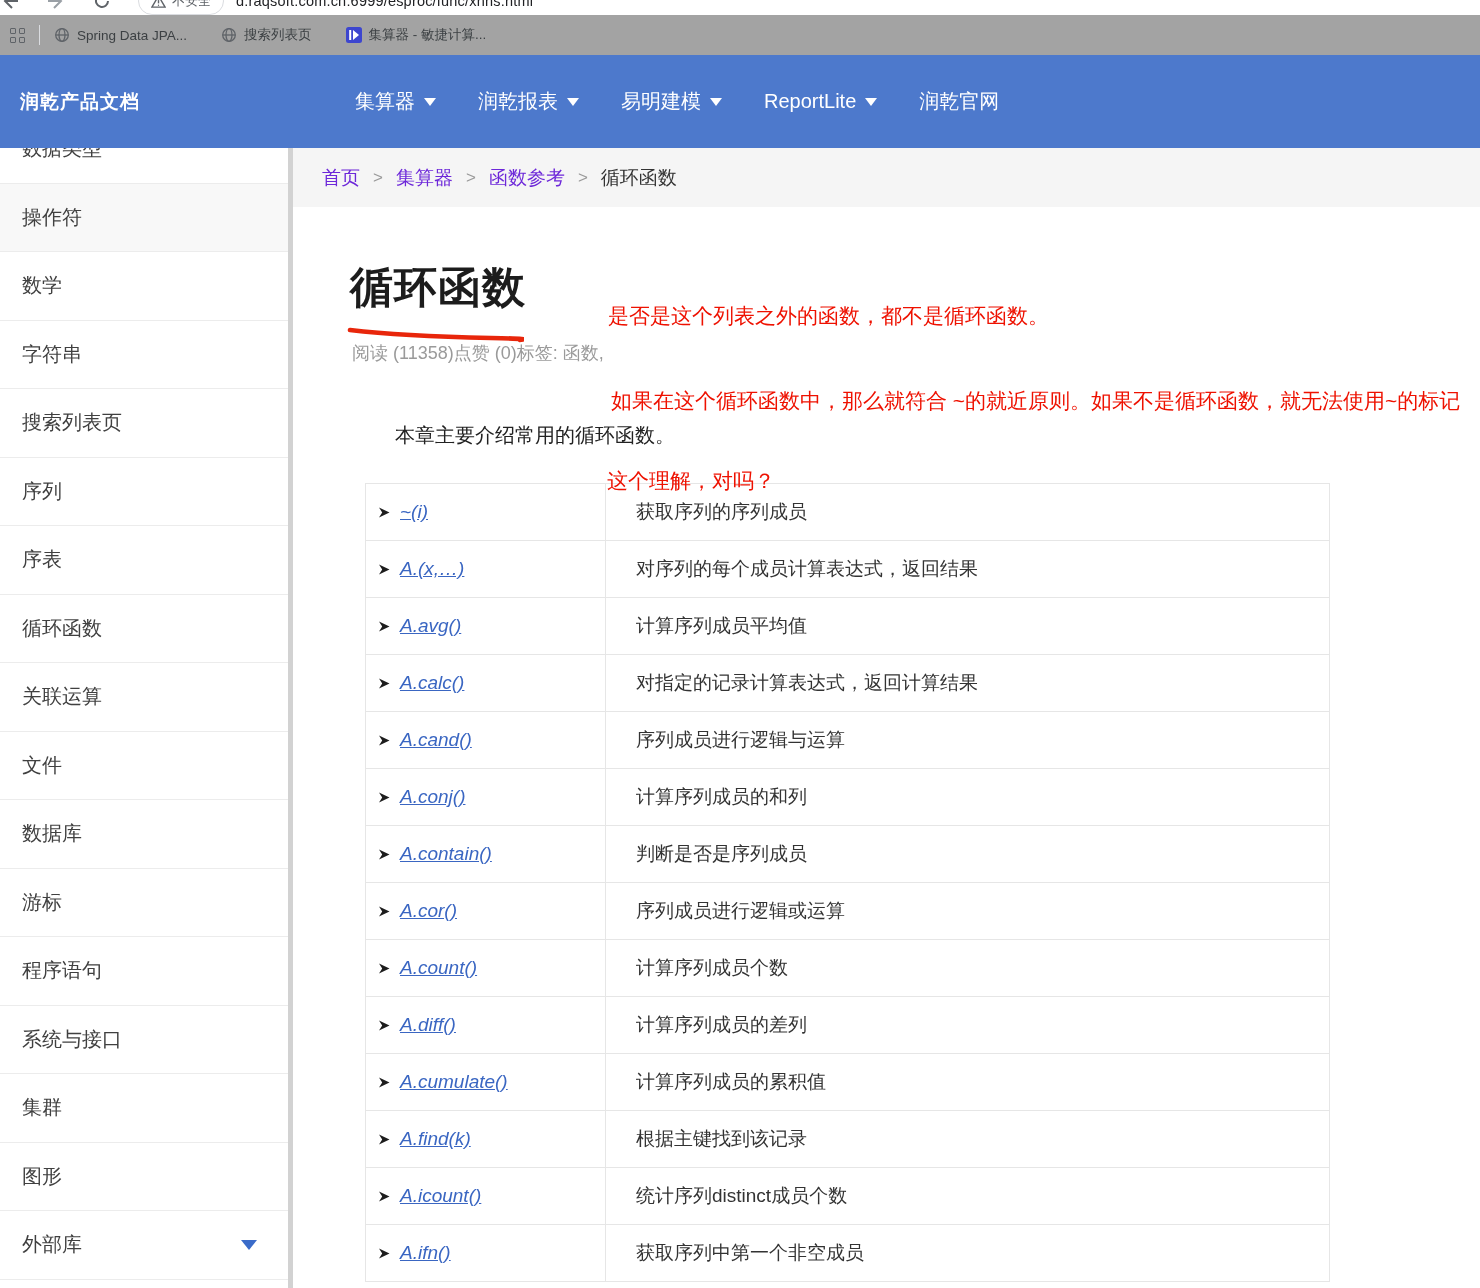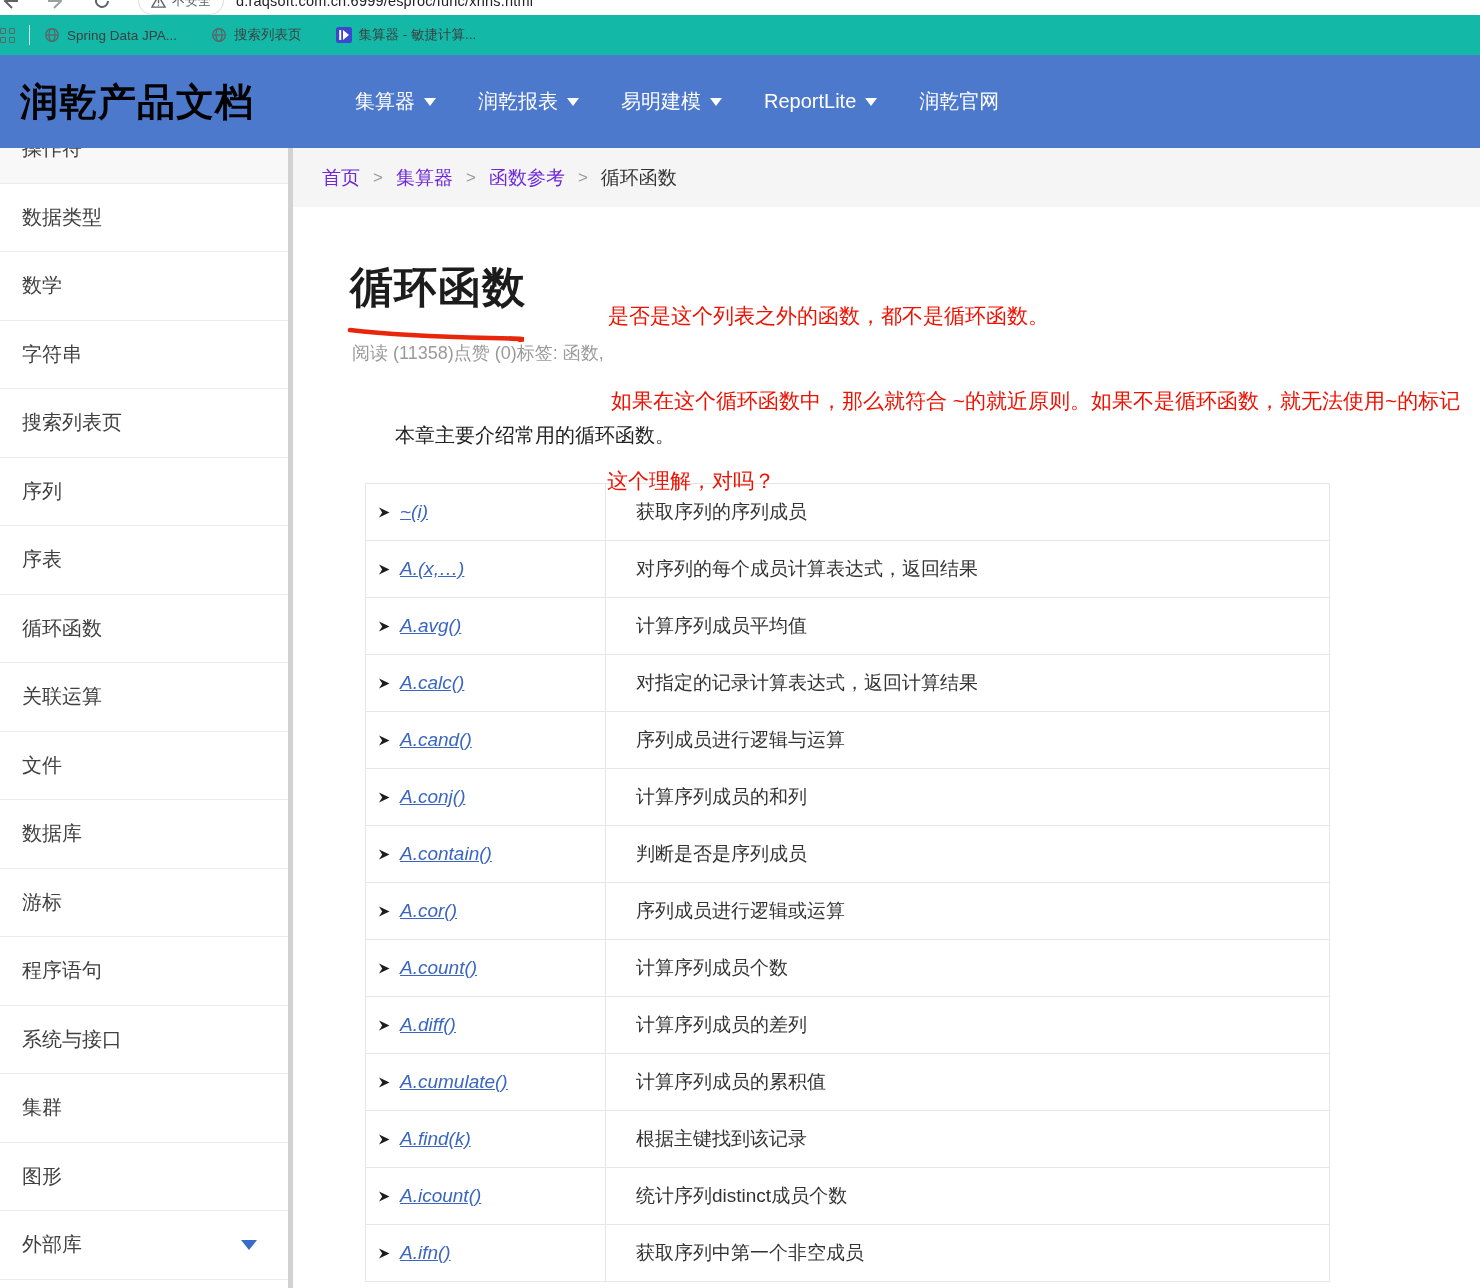--- a/index.html
+++ b/index.html
@@ -13,33 +13,33 @@
   .nav-ico + .nav-ico { margin-left:26px; }
   .nav-ico svg { width:100%; height:100%; }
   .url-chip { margin-left:26px; height:28px; display:flex; align-items:center;
     border:1px solid #dadce0; border-radius:14px; background:#fff; padding:0 12px; }
   .warn-ico { width:15px; height:15px; margin-right:6px; color:#5f6368; }
   .warn-ico svg { width:100%; height:100%; }
   .chip-label { font-size:13px; color:#5f6368; }
   .url-text { margin-left:12px; font-size:14.5px; color:#202124; letter-spacing:.2px; }
 
   
-  .bookmarks { height:40px; display:flex; align-items:center; background:#14b8a6; }
+  .bookmarks { height:40px; display:flex; align-items:center; background:#a3a3a3; padding-left:10px; }
   .grid-ico { display:grid; grid-template-columns:6px 6px; grid-template-rows:6px 6px; gap:3px; margin-right:14px; }
   .grid-ico i { border:1.6px solid #5f6368; border-radius:1px; }
   .bm-sep { width:1px; height:20px; background:#dadce0; margin-right:14px; }
   .bookmark { display:flex; align-items:center; margin-right:34px; cursor:pointer; }
   .bm-ico { width:16px; height:16px; margin-right:7px; flex:0 0 auto; }
   .bm-ico svg { width:100%; height:100%; display:block; }
   .bm-label { font-size:13.5px; color:#3c4043; white-space:nowrap; }
 
   
   .site-header { position:relative; height:93px; background:var(--header-blue,#4d79cc); }
   .logo { position:absolute; left:20px; top:50%; transform:translateY(-50%);
-    color:#000000; font-size:38px; font-weight:bold; letter-spacing:1px;text-align:center; }
+    color:#ffffff; font-size:19px; font-weight:bold; letter-spacing:1px;text-align:center; }
   .top-nav { position:absolute; left:355px; top:0; height:100%; display:flex; align-items:center; gap:42px; }
   .nav-item { display:flex; align-items:center; color:#fff; font-size:20px; cursor:pointer; white-space:nowrap; }
   .nav-caret { width:0; height:0; border-left:6px solid transparent; border-right:6px solid transparent;
     border-top:8px solid #fff; margin-left:9px; }
 
   
   .page { display:flex; height:1140px; }
 
   .sidebar { position:relative; width:293px; flex:0 0 293px; overflow:hidden; background:#fff; }
   .side-scroll { position:absolute; right:0; top:0; width:5px; height:100%; background:#d2d2d2; }
@@ -192,27 +192,27 @@
     <span class="nav-label">润乾官网</span>
 
   </span>
 </div>
 </div>
 
 <div class="page">
 
   <div class="sidebar">
     <div class="side-list" id="side-list">
+  <div class="side-item">
+    <span class="side-label">数据类型</span>
+
+  </div>
+
   <div class="side-item highlight">
     <span class="side-label">操作符</span>
-
-  </div>
-
-  <div class="side-item">
-    <span class="side-label">数据类型</span>
 
   </div>
 
   <div class="side-item">
     <span class="side-label">数学</span>
 
   </div>
 
   <div class="side-item">
     <span class="side-label">字符串</span>

